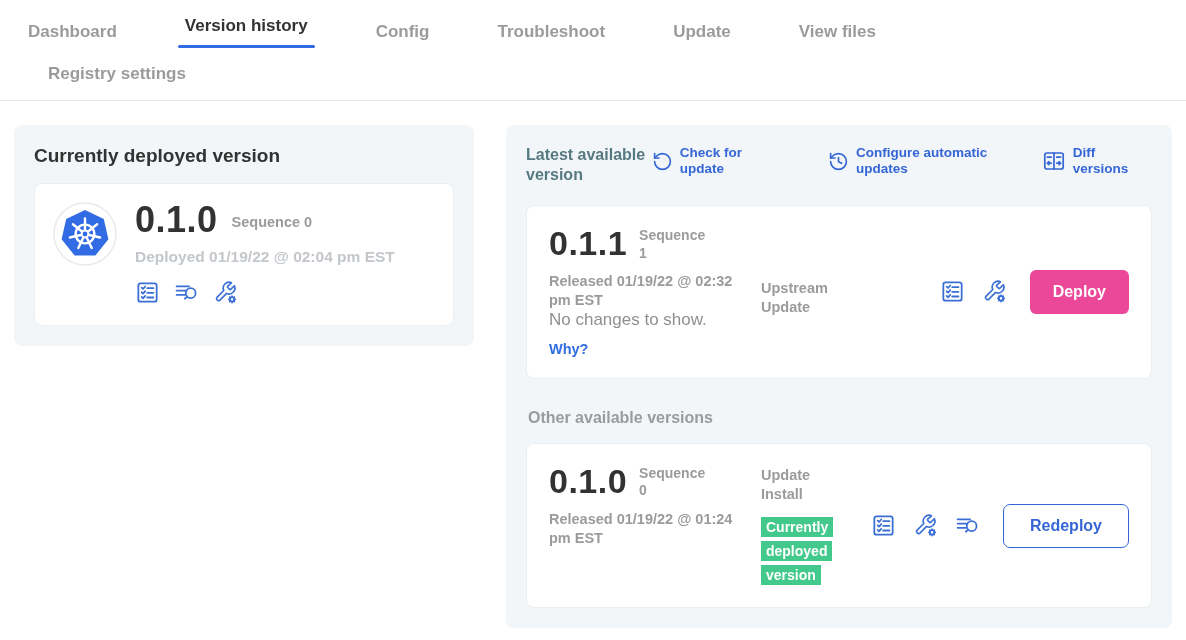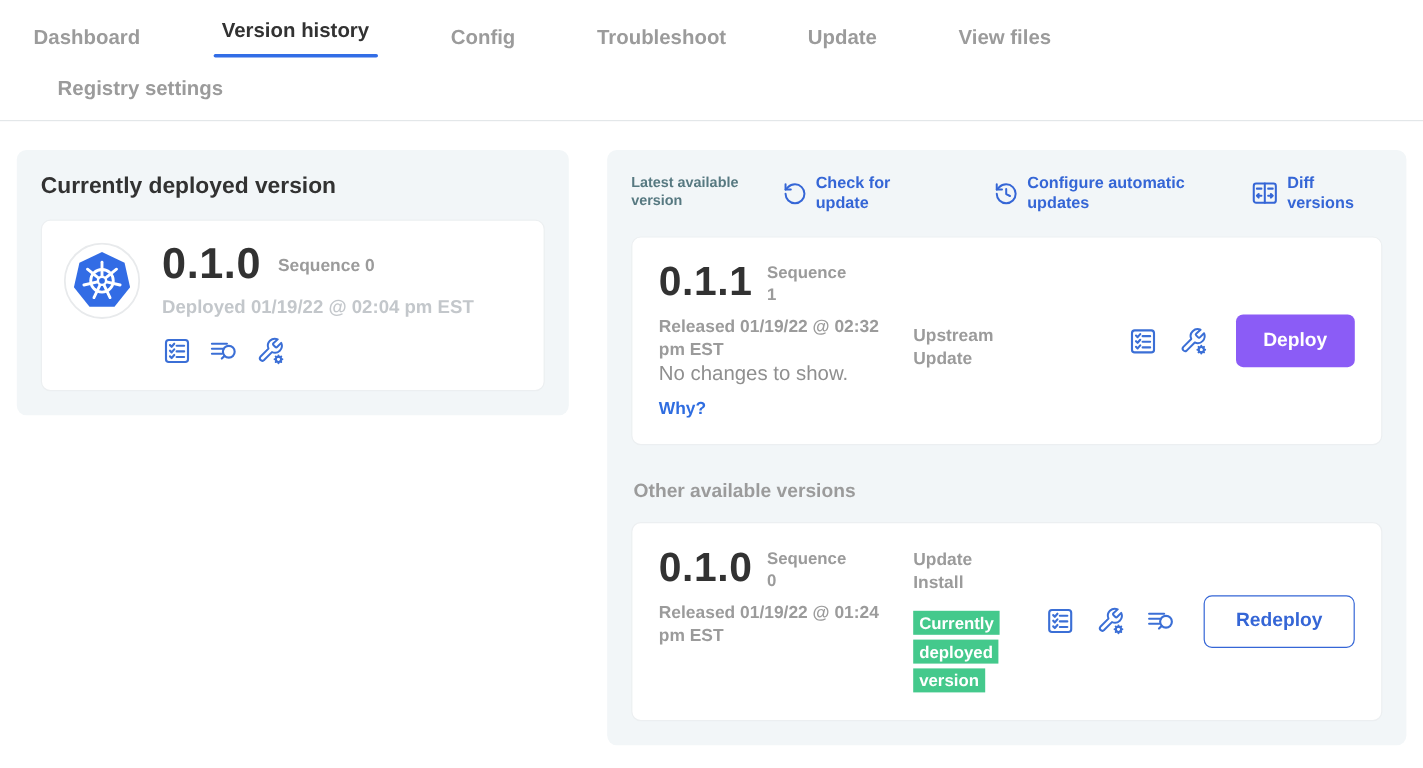--- a/index.html
+++ b/index.html
@@ -30,21 +30,21 @@
   .ver-big { font-size:36px; font-weight:700; color:#323232; line-height:1; letter-spacing:.5px; }
   .seq-inline { font-size:14.5px; font-weight:600; color:#9b9b9b; padding-top:4px; }
   .deployed-date { margin-top:10px; font-size:15.5px; font-weight:600; color:#c3c7cb; }
   .icon-row { display:flex; align-items:center; gap:14px; margin-top:14px; }
   .blue-ic { width:25px; height:25px; color:#3b6fd6; cursor:pointer; }
   .blue-ic svg { width:100%; height:100%; }
 
   
   .right-card { flex:1; padding:20px; }
   .right-head { display:flex; align-items:flex-start; }
-  .right-title { width:132px; font-size:12px; font-weight:700; color:#577981; line-height:1.25; }
+  .right-title { width:132px; font-size:16px; font-weight:700; color:#577981; line-height:1.25; }
   .head-links { display:flex; align-items:center; gap:46px; margin-left:auto; padding-right:4px; }
   .head-link { display:flex; align-items:center; gap:7px; color:#3566d6; cursor:pointer; }
   .head-link .lbl { font-size:13.5px; font-weight:700; line-height:1.2; max-width:120px; }
   .head-link .lbl.wide { max-width:150px; }
   .hl-ic { width:21px; height:21px; flex:0 0 auto; }
   .hl-ic.big { width:24px; height:24px; }
 
   .version-card { background:#fff; border:1px solid #eceff1; border-radius:8px;
                   margin-top:20px; padding:20px 22px; display:flex; align-items:flex-start; }
   .col-info { width:212px; }
@@ -55,21 +55,21 @@
   .changes { margin-top:0; font-size:17px; color:#8f8f8f; }
   .why-link { margin-top:11px; font-size:14.5px; font-weight:700; color:#2f6de0; cursor:pointer; display:inline-block; }
   .col-status { width:110px; }
   .col-status.row1 { padding-top:53px; }
   .col-status.row2 { padding-top:2px; }
   .src-label { font-size:14.5px; font-weight:700; color:#9b9b9b; line-height:1.3; width:84px; }
   .dep-badge-wrap { margin-top:12px; width:86px; line-height:1.5; }
   .dep-badge { display:inline; background:#44c98c; color:#fff; font-size:14px; font-weight:700;
                padding:2px 5px; line-height:1.55; -webkit-box-decoration-break:clone; box-decoration-break:clone; }
   .col-actions { margin-left:auto; display:flex; align-items:center; gap:17px; align-self:center; }
-  .btn-primary { background:#8b5cf6; color:#fff; border:none; border-radius:6px; cursor:pointer;
+  .btn-primary { background:#ec4899; color:#fff; border:none; border-radius:6px; cursor:pointer;
                  font-family:inherit; font-size:16px; font-weight:700; padding:13px 23px; margin-left:6px; }
   .btn-outline { background:#fff; color:#3566d6; border:1px solid #3566d6; border-radius:7px; cursor:pointer;
                  font-family:inherit; font-size:16px; font-weight:700; padding:12px 26px; margin-left:6px; }
   .other-heading { margin:30px 0 0 2px; font-size:16px; font-weight:600; color:#9b9b9b; }
   .version-card.second { margin-top:16px; }
 </style>
 </head>
 <body>
 
 <svg width="0" height="0" style="position:absolute" aria-hidden="true">

